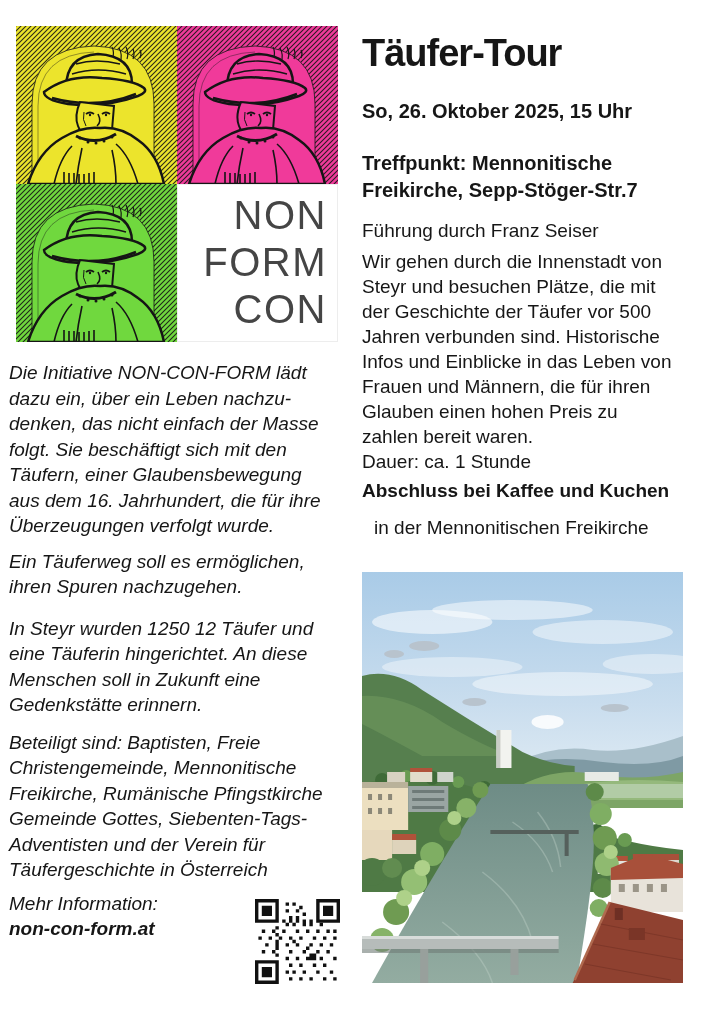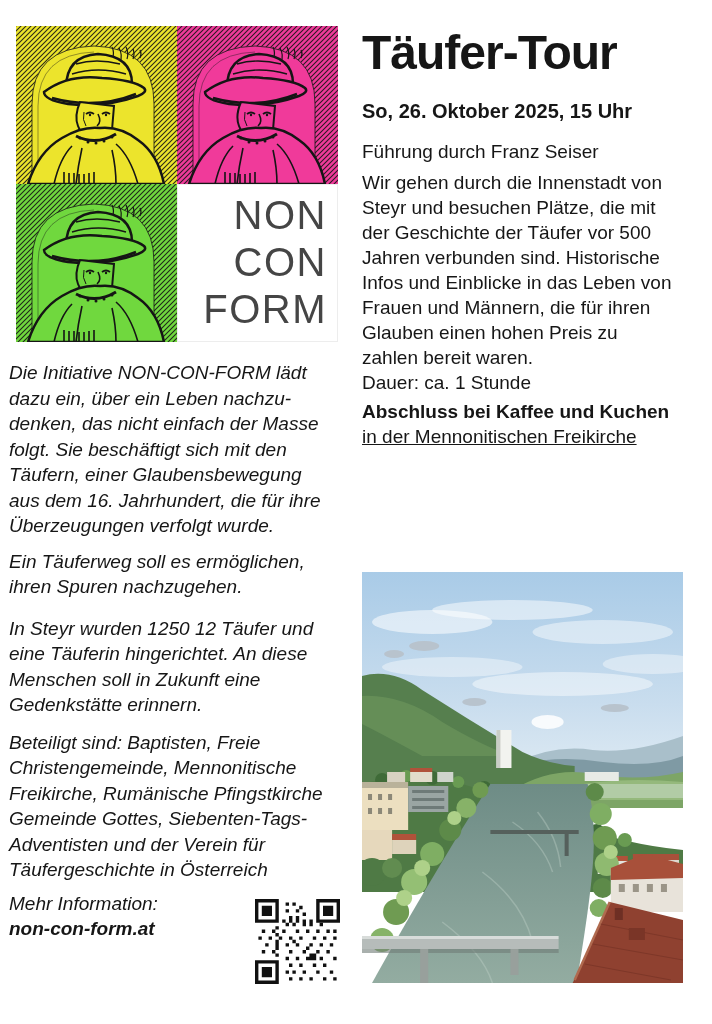--- a/index.html
+++ b/index.html
@@ -24,29 +24,29 @@
   .pre{white-space:pre-line;}
   .p1{margin-bottom:10px !important;}
   .p2{margin-bottom:16px !important;}
   .p3{margin-bottom:12px !important;}
   .p4{margin-bottom:8px !important;}
   .website{font-weight:bold;}
   
   .qr{position:absolute;left:255px;top:899px;width:85px;height:85px;}
   
   .right-col{position:absolute;left:362px;top:28px;width:334px;font-size:19px;line-height:25.5px;}
-  .right-col h1{margin:0;font-size:48px;line-height:50px;font-weight:bold;letter-spacing:-1px;}
+  .right-col h1{margin:0;font-size:38px;line-height:50px;font-weight:bold;letter-spacing:-1px;}
   .datetime{margin:20px 0 8px 0;font-weight:bold;font-size:20px;line-height:27px;}
   .meeting{margin:25px 0 0 0;font-weight:bold;font-size:20px;line-height:27px;}
   .guide-head{margin:14px 0 0 0;font-weight:normal;line-height:25.5px;}
   .guide-sub{margin:0;}
   .desc{margin:5px 0 0 0;line-height:25px;}
   .duration{margin:0;line-height:25px;}
   .closing-head{margin:4px 0 0 0;font-weight:bold;line-height:25px;}
-  .closing-sub{margin:0;line-height:25px;text-decoration:underline;}
+  .closing-sub{margin:12px;line-height:25px;}
   
   .photo{position:absolute;left:362px;top:572px;width:321px;height:411px;overflow:hidden;}
   .photo svg{display:block;width:100%;height:100%;}
 </style>
 </head>
 <body>
 
 <div class="flyer">
 
   <svg width="0" height="0" style="position:absolute" aria-hidden="true">
@@ -96,22 +96,22 @@
         <use href="#portrait"></use>
       </svg>
     <svg class="portrait q-magenta">
         <use href="#portrait"></use>
       </svg>
     <svg class="portrait q-green">
         <use href="#portrait"></use>
       </svg>
     <div class="logo-text">
       <div>NON</div>
+      <div>FORM</div>
       <div>CON</div>
-      <div>FORM</div>
     </div>
   </div>
 
   <div class="left-col">
     <p class="pre p1">Die Initiative NON-CON-FORM lädt
 dazu ein, über ein Leben nachzu-
 denken, das nicht einfach der Masse
 folgt. Sie beschäftigt sich mit den
 Täufern, einer Glaubensbewegung
 aus dem 16. Jahrhundert, die für ihre
@@ -152,20 +152,22 @@
                M19 17h1v1h-1z M23 17h1v1h-1z M10 19h1v1h-1z M13 19h1v1h-1z M17 19h1v1h-1z
                M20 19h1v1h-1z M9 21h1v1h-1z M11 21h1v1h-1z M14 21h1v1h-1z M18 21h1v1h-1z
                M22 21h1v1h-1z M10 23h1v1h-1z M13 23h1v1h-1z M16 23h1v1h-1z M20 23h1v1h-1z
                M23 23h1v1h-1z M15 14h1v1h-1z M16 16h2v2h-2z M11 12h1v1h-1z"></path>
     </g>
   </svg>
 
   <div class="right-col">
     <h1>Täufer-Tour</h1>
     <p class="datetime">So, 26. Oktober 2025, 15 Uhr</p>
+    <p class="meeting pre">Treffpunkt: Mennonitische
+Freikirche, Sepp-Stöger-Str.7</p>
     <p class="guide-head">Führung durch Franz Seiser</p>
     <p class="desc pre">Wir gehen durch die Innenstadt von
 Steyr und besuchen Plätze, die mit
 der Geschichte der Täufer vor 500
 Jahren verbunden sind. Historische
 Infos und Einblicke in das Leben von
 Frauen und Männern, die für ihren
 Glauben einen hohen Preis zu
 zahlen bereit waren.</p>
     <p class="duration">Dauer: ca. 1 Stunde</p>

